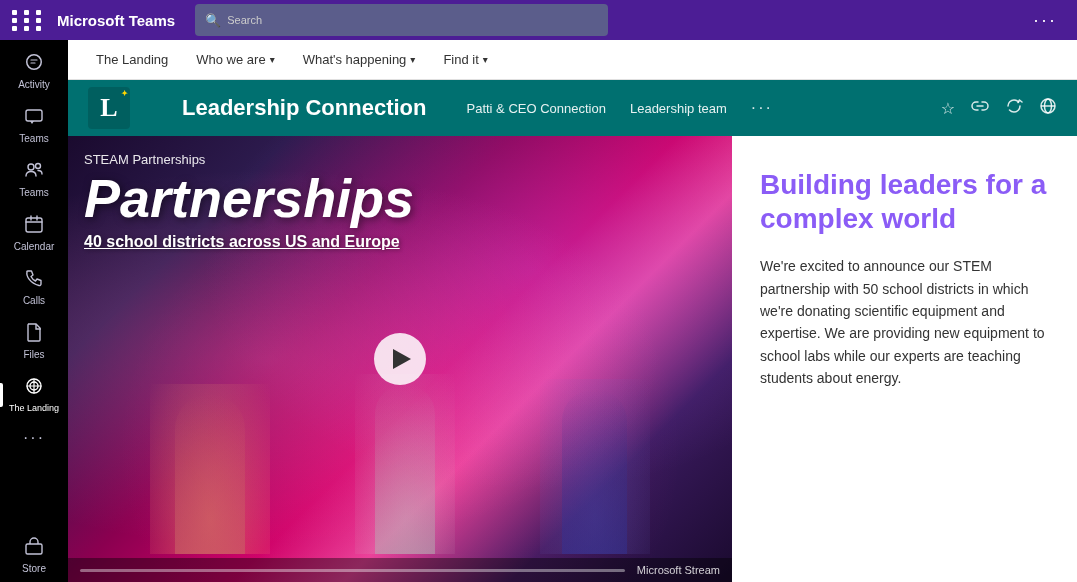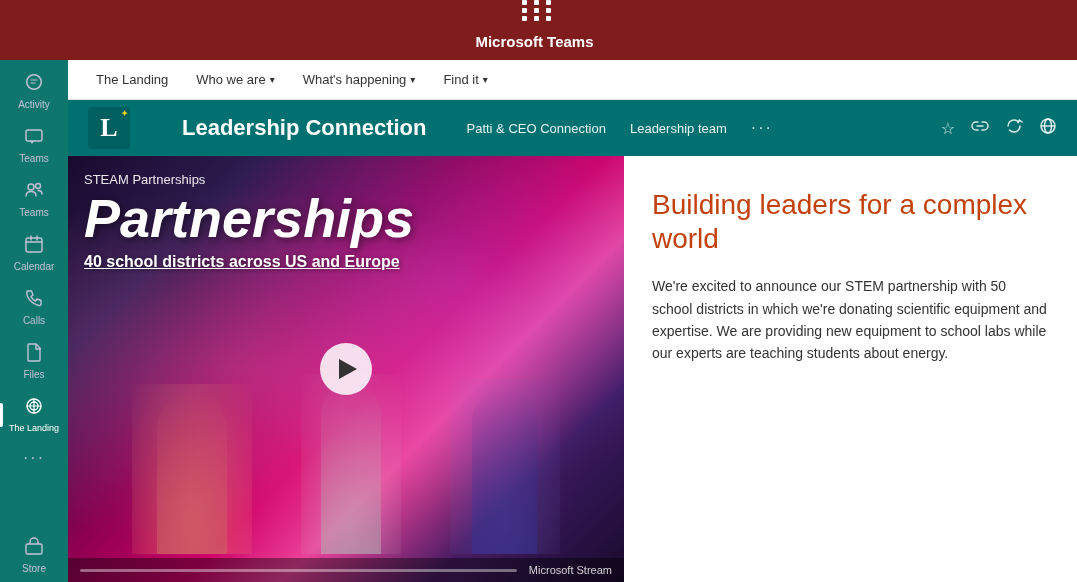--- a/index.html
+++ b/index.html
@@ -1,27 +1,26 @@
 <!DOCTYPE html>
 <html><head>
   <meta charset="utf-8">
   <style>
     * { margin: 0; padding: 0; box-sizing: border-box; }
     body { font-family: 'Segoe UI', sans-serif; width: 1077px; height: 582px; overflow: hidden; display: flex; flex-direction: column; }
 
     
     .top-bar {
-      background: #7f1d1d;
-      height: 60px;
+      background: #4c1d95;
+      height: 40px;
       display: flex;
       align-items: center;
       padding: 0 12px;
       gap: 12px;
       flex-shrink: 0;
-      flex-direction: column;
     }
     .top-bar-grid {
       display: grid;
       grid-template-columns: 9px 9px 9px;
       gap: 3px;
       cursor: pointer;
     }
     .top-bar-grid span {
       width: 5px; height: 5px;
       background: #fff;
@@ -64,21 +63,21 @@
     
     .main-layout {
       display: flex;
       flex: 1;
       overflow: hidden;
     }
 
     
     .sidebar {
       width: 68px;
-      background: #0f766e;
+      background: #000000;
       display: flex;
       flex-direction: column;
       align-items: center;
       padding-top: 4px;
       flex-shrink: 0;
     }
     .sidebar-item {
       display: flex;
       flex-direction: column;
       align-items: center;
@@ -227,21 +226,21 @@
     
     .page-content {
       display: flex;
       flex: 1;
       overflow: hidden;
       background: #fff;
     }
 
     
     .video-section {
-      width: 556px;
+      width: 664px;
       flex-shrink: 0;
       position: relative;
       background: #6d28d9;
       overflow: hidden;
     }
     .video-bg {
       width: 100%;
       height: 100%;
       background: linear-gradient(135deg, #1a0a2e 0%, #2d1b4e 20%, #8b0050 40%, #cc0066 55%, #e8449a 65%, #3a1a5e 80%, #1a0a2e 100%);
       display: flex;
@@ -334,22 +333,22 @@
 
     
     .right-section {
       flex: 1;
       padding: 32px 28px;
       overflow-y: auto;
       background: #fff;
     }
     .right-heading {
       font-size: 28px;
-      font-weight: 400;
-      color: #c2410c;
+      font-weight: 700;
+      color: #8b5cf6;
       line-height: 1.2;
       margin-bottom: 20px;
     }
     .right-body {
       font-size: 14px;
       color: #333;
       line-height: 1.6;
     }
   </style>
 </head>

